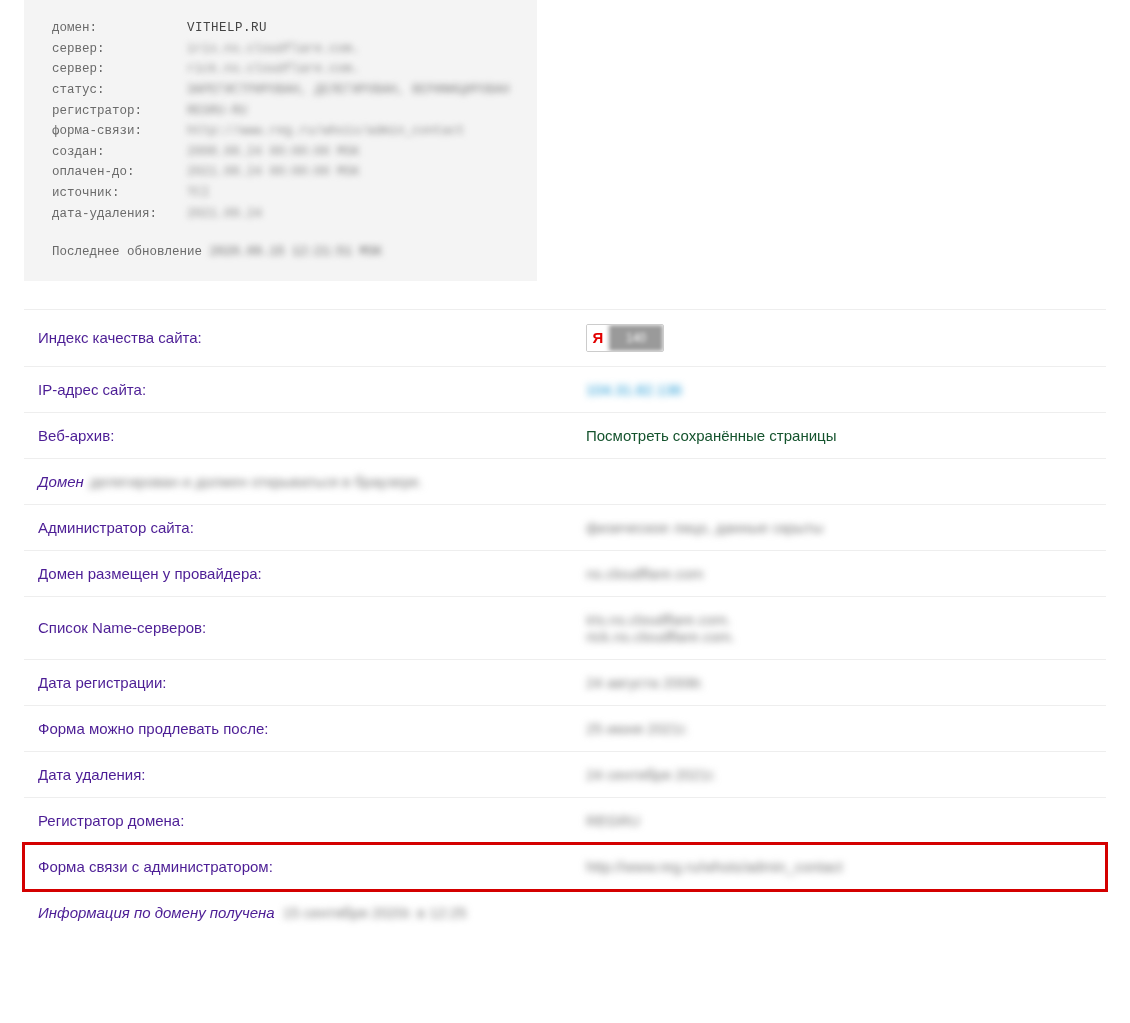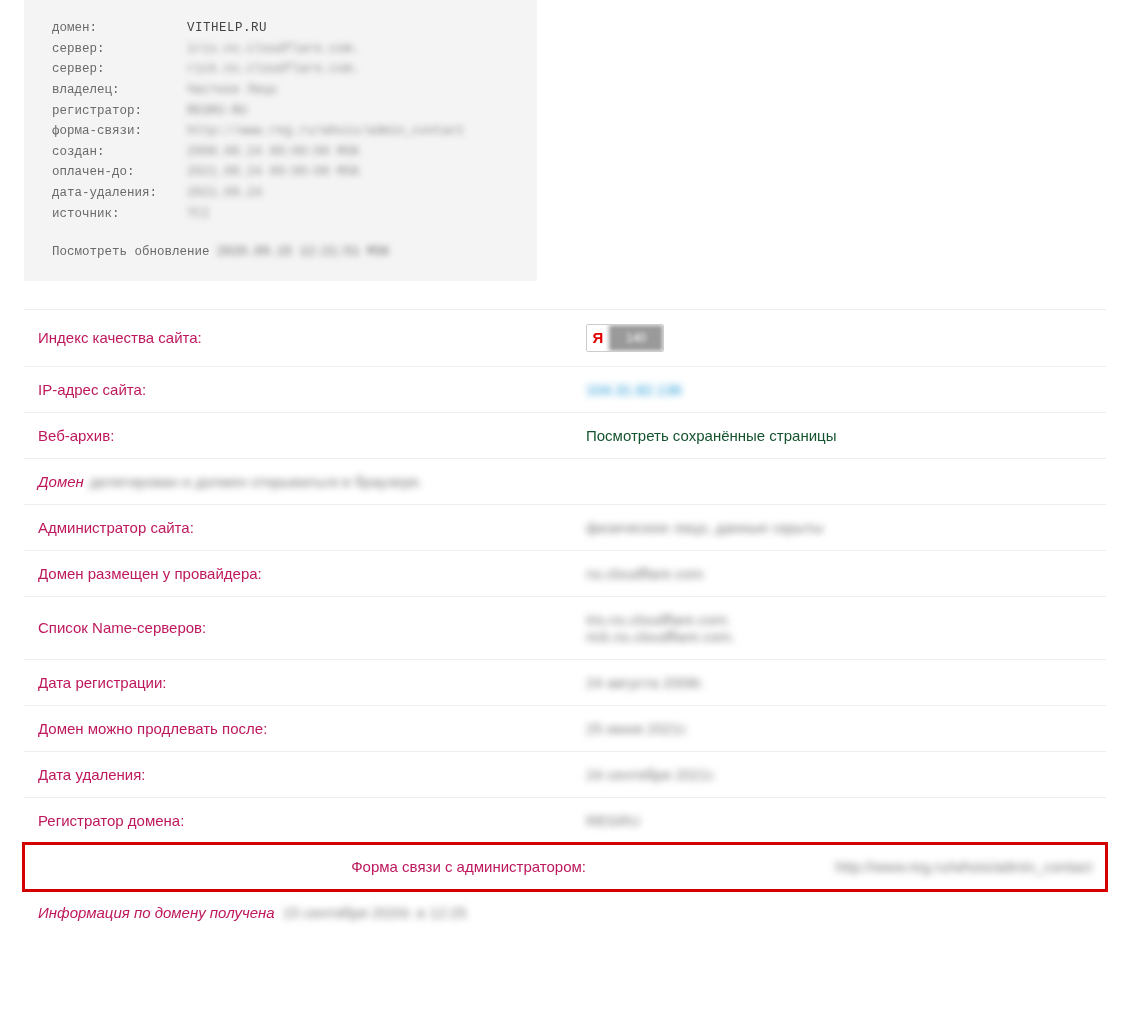--- a/index.html
+++ b/index.html
@@ -33,21 +33,21 @@
   }
   .info-row {
     display: flex;
     border-bottom: 1px solid #eee;
     padding: 14px 14px;
     align-items: center;
   }
   .info-label {
     width: 548px;
     flex: 0 0 548px;
-    color: #be185d;
+    color: #4c1d95;
     font-size: 15px;
   }
   .info-value {
     flex: 1;
     font-size: 15px;
     color: #5c6570;
   }
   .info-value.blur { filter: blur(3.5px); color:#7a7a7a; }
   .info-value.link { color: #14532d; }
   .info-value.link.blur { color:#1a97d4; }
@@ -68,39 +68,38 @@
     font-weight:bold;color:#e20000;font-size:15px;font-family:Arial;
   }
   .yandex-badge .val {
     background:#9a9a9a;color:#fff;min-width:54px;height:26px;display:flex;align-items:center;justify-content:center;
     font-size:12px;filter:blur(2px);
   }
 
   .highlight-row {
     outline: 3px solid #d40000;
     outline-offset: -1px;
-    text-align: right;
   }
   .ns-lines span{display:block;}
 </style>
 </head>
 <body>
 
 <div class="whois-box" id="whois-block">
     <div class="whois-row"><span>домен:            </span><span class="whois-value clear">VITHELP.RU</span></div>
     <div class="whois-row"><span>сервер:           </span><span class="whois-value blur">iris.ns.cloudflare.com.</span></div>
     <div class="whois-row"><span>сервер:           </span><span class="whois-value blur">rick.ns.cloudflare.com.</span></div>
-    <div class="whois-row"><span>владелец:         </span><span class="whois-value blur">Частное Лицо</span></div>
+    <div class="whois-row"><span>статус:           </span><span class="whois-value blur">ЗАРЕГИСТРИРОВАН, ДЕЛЕГИРОВАН, ВЕРИФИЦИРОВАН</span></div>
     <div class="whois-row"><span>регистратор:      </span><span class="whois-value blur">REGRU-RU</span></div>
     <div class="whois-row"><span>форма-связи:      </span><span class="whois-value blur">http://www.reg.ru/whois/admin_contact</span></div>
     <div class="whois-row"><span>создан:           </span><span class="whois-value blur">2008.08.24 00:00:00 MSK</span></div>
     <div class="whois-row"><span>оплачен-до:       </span><span class="whois-value blur">2021.08.24 00:00:00 MSK</span></div>
+    <div class="whois-row"><span>источник:         </span><span class="whois-value blur">TCI</span></div>
     <div class="whois-row"><span>дата-удаления:    </span><span class="whois-value blur">2021.09.24</span></div>
-    <div class="whois-row"><span>источник:         </span><span class="whois-value blur">TCI</span></div>
-    <div class="whois-row whois-update"><span>Посмотреть обновление </span><span class="blur">2020.09.15 12:21:51 MSK</span></div>
+    <div class="whois-row whois-update"><span>Последнее обновление </span><span class="blur">2020.09.15 12:21:51 MSK</span></div>
   </div>
 
 <div class="info-table">
 
   <div class="info-row">
     <div class="info-label">Индекс качества сайта:</div>
     <div class="info-value">
       <span class="yandex-badge">
         <span class="y">Я</span>
         <span class="val">140</span>
@@ -142,21 +141,21 @@
     </div>
   </div>
 
   <div class="info-row">
     <div class="info-label">Дата регистрации:</div>
     <div class="info-value blur">24 августа 2008г.</div>
   </div>
 
 
   <div class="info-row">
-    <div class="info-label">Домен можно продлевать после:</div>
+    <div class="info-label">Форма можно продлевать после:</div>
     <div class="info-value blur">25 июня 2021г.</div>
   </div>
 
   <div class="info-row">
     <div class="info-label">Дата удаления:</div>
     <div class="info-value blur">24 сентября 2021г.</div>
   </div>
 
   <div class="info-row">
     <div class="info-label">Регистратор домена:</div>

